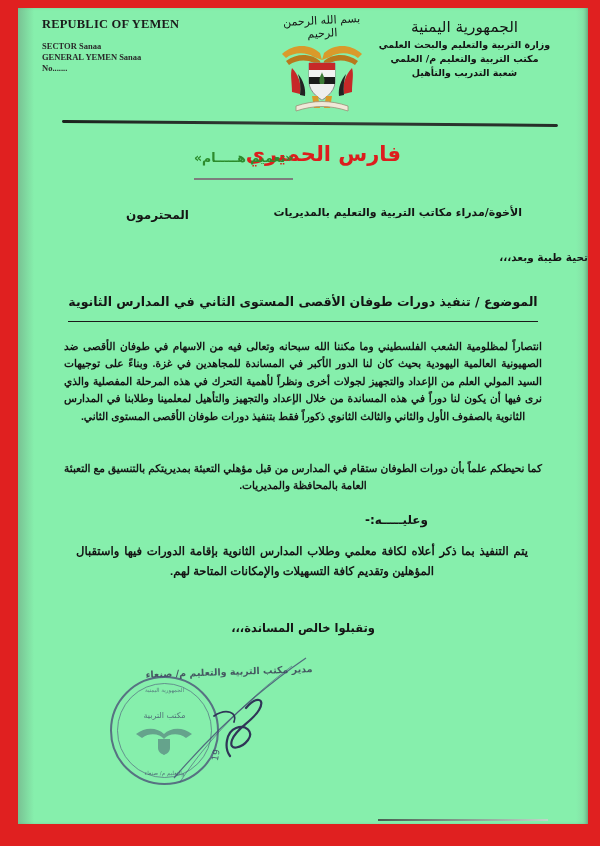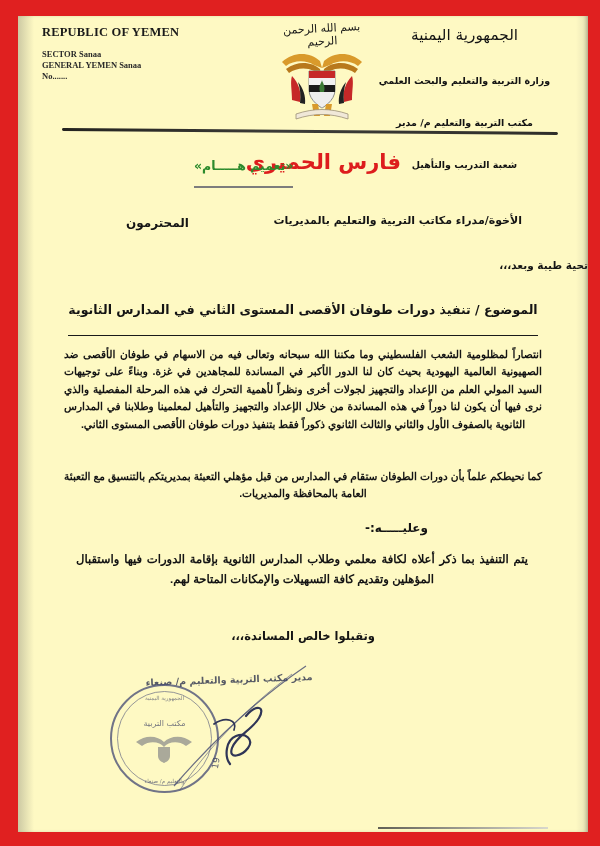--- a/index.html
+++ b/index.html
@@ -14,22 +14,22 @@
     position:absolute;inset:0;width:600px;height:846px;
     background:#e02020;
   }
   #redframe-left{position:absolute;left:0;top:0;width:10px;height:846px;background:#e02020;}
   #redframe-right{position:absolute;right:0;top:0;width:10px;height:846px;background:#e02020;}
   #redframe-top{position:absolute;left:0;top:0;width:600px;height:8px;background:#e02020;}
   #redframe-bottom{position:absolute;left:0;bottom:0;width:600px;height:22px;background:#e02020;}
 
   
   #sheet{
-    position:absolute;left:18px;top:16px;width:570px;height:816px;
-    background:#fef9c3;
+    position:absolute;left:18px;top:8px;width:570px;height:816px;
+    background:#86efac;
     box-shadow:-3px 0 4px -2px rgba(0,0,0,.35) inset;
     overflow:hidden;
   }
   
   #sheet:before{
     content:"";position:absolute;left:0;top:0;width:16px;height:100%;
     background:linear-gradient(to right,rgba(90,90,90,.30),rgba(255,255,255,0));
     pointer-events:none;
   }
   #sheet:after{
@@ -62,21 +62,21 @@
 
   .hdr-ar{
     position:absolute;right:16px;top:8px;width:215px;
     text-align:center;direction:rtl;color:#131313;
   }
   .hdr-ar .ar-title{
     font-size:15px;line-height:22px;letter-spacing:-.3px;
     font-family:"DejaVu Sans",sans-serif;
     transform:scaleX(1.02);
   }
-  .hdr-ar .ar-l{font-size:9.5px;line-height:14px;font-weight:700;margin-top:28px;}
+  .hdr-ar .ar-l{font-size:9.5px;line-height:14px;font-weight:700;}
 
   .hdr-rule{
     position:absolute;left:44px;top:114px;width:496px;height:3px;
     background:linear-gradient(to right,#111 0%,#2c2c2c 45%,#1d1d1d 100%);
     border-radius:2px;
     transform:rotate(.45deg);
     opacity:.92;
   }
 
   
@@ -110,21 +110,21 @@
     position:absolute;left:0;right:0;top:243px;text-align:right;
     direction:rtl;font-size:10.5px;font-weight:700;color:#141414;
     font-family:"DejaVu Sans",sans-serif;
   }
   .line-subject{
     position:absolute;left:0;right:0;top:283px;text-align:center;
     direction:rtl;color:#141414;
   }
   .line-subject span{
     display:inline-block;font-size:12.5px;font-weight:700;
-    border-bottom:1.6px solid #1a1a1a;padding-bottom:18px;
+    border-bottom:1.6px solid #1a1a1a;padding-bottom:12px;
     font-family:"DejaVu Sans",sans-serif;
   }
 
   .para{
     position:absolute;direction:rtl;color:#141414;
     font-family:Liberation Sans, sans-serif;
     text-align:justify;text-align-last:center;
     font-weight:700;
   }
   #p1{left:46px;top:330px;width:478px;font-size:10.6px;line-height:17.4px;letter-spacing:.1px;}
@@ -237,21 +237,21 @@
           <path d="M36 66 L38 78 L44 78 L42 66 Z" fill="#d99a2b"></path>
           <path d="M56 66 L54 78 L48 78 L50 66 Z" fill="#d99a2b"></path>
 
           <path d="M20 76 C38 70, 54 70, 72 76 L72 81 C54 75, 38 75, 20 81 Z" fill="#f0e8d8" stroke="#9a8f76" stroke-width=".8"></path>
         </svg>
       </div>
 
       <div class="hdr-ar">
         <div class="ar-title">الجمهورية اليمنية</div>
         <div class="ar-l">وزارة التربية والتعليم والبحث العلمي</div>
-        <div class="ar-l">مكتب التربية والتعليم م/ مدير</div>
+        <div class="ar-l">مكتب التربية والتعليم م/ العلمي</div>
         <div class="ar-l">شعبة التدريب والتأهيل</div>
       </div>
 
       <div class="hdr-rule"></div>
     </div>
 
     <div class="banner">
       <div class="redname">فارس الحميري</div>
       <div class="greenstamp">«تعميم هـــــام»</div>
     </div>

